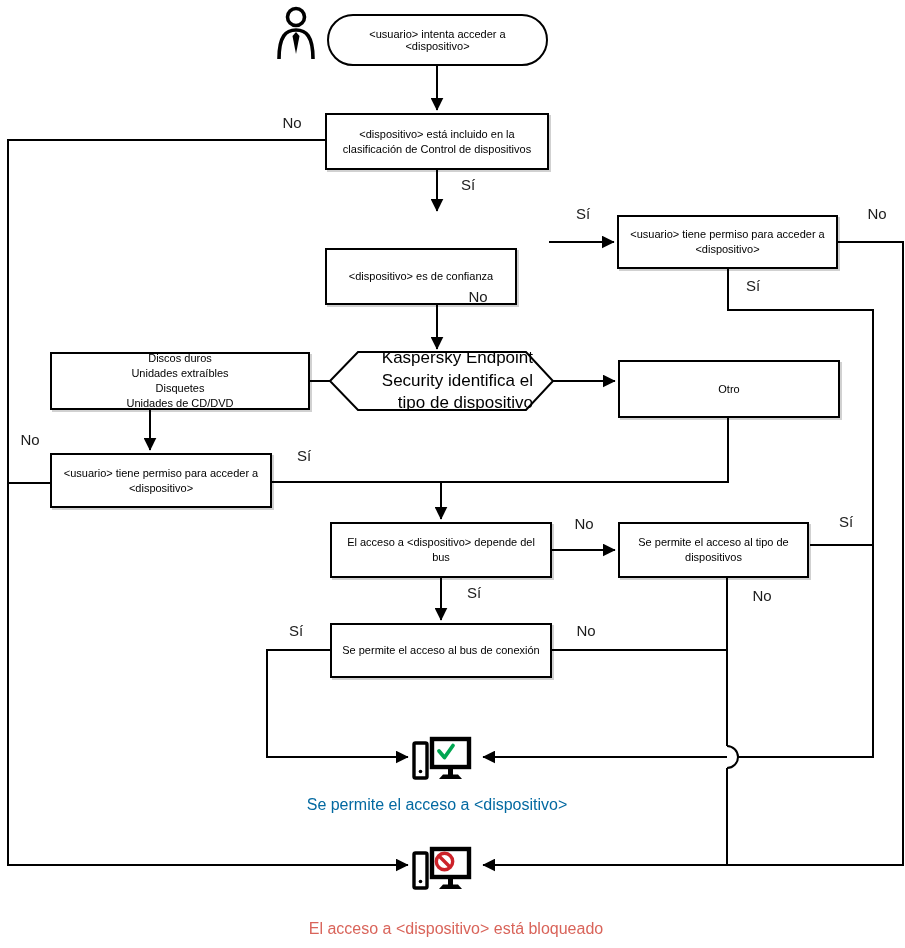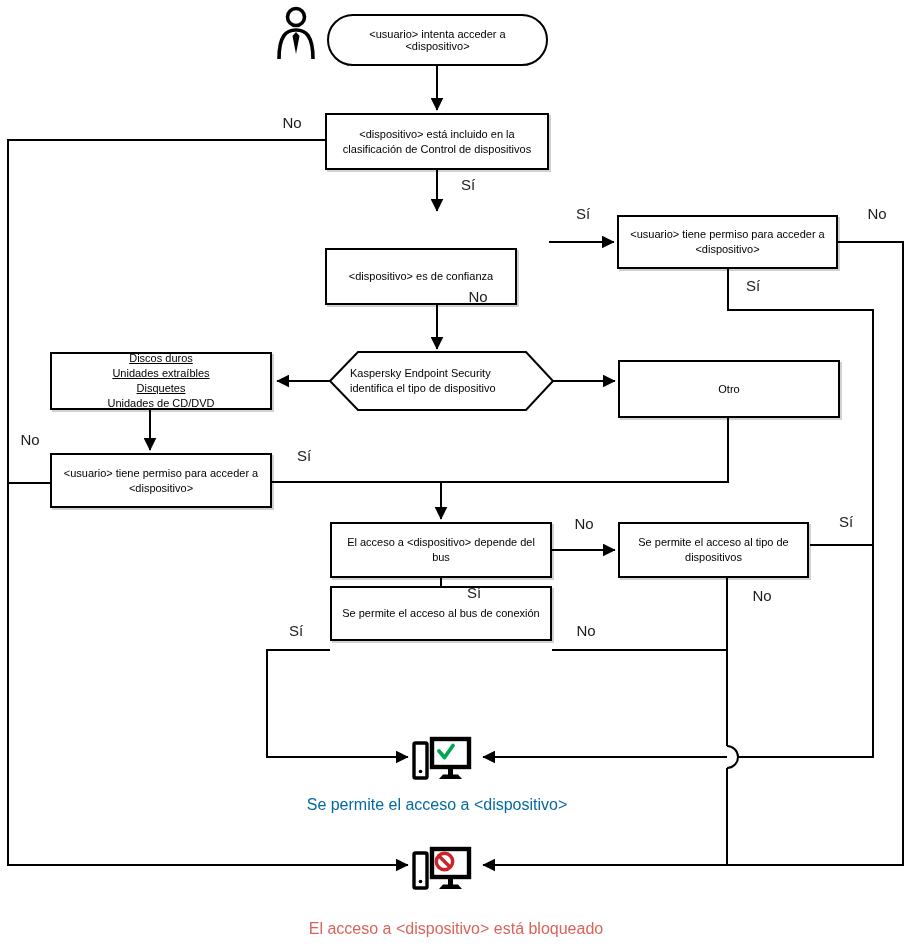--- a/index.html
+++ b/index.html
@@ -7,21 +7,21 @@
        font-family:"Liberation Sans", sans-serif;color:#000;}
   #lines{position:absolute;left:0;top:0;z-index:1;}
   .node{position:absolute;z-index:2;background:#fff;border:2px solid #000;
         box-shadow:2px 2px 0 rgba(0,0,0,0.18);
         display:flex;align-items:center;justify-content:center;text-align:center;
         font-size:11px;line-height:1.35;padding:16px 6px;box-sizing:border-box;}
   .pill{position:absolute;z-index:2;background:#fff;border:2px solid #000;border-radius:27px;
         display:flex;align-items:center;justify-content:center;text-align:center;
         font-size:11px;padding:10px 10px;box-sizing:border-box;}
   .hexlabel{position:absolute;z-index:2;display:flex;align-items:center;justify-content:center;
-        text-align:left;font-size:11px;line-height:1.35;}
+        text-align:right;font-size:17px;line-height:1.35;}
   .prewrap{white-space:pre-line;}
   .edge-lbl{position:absolute;z-index:3;font-size:15px;color:#1b1b1b;
         transform:translateX(-50%);white-space:nowrap;}
   .outcome-text{position:absolute;z-index:3;font-size:16px;transform:translateX(-50%);
         white-space:nowrap;}
   .outcome-text.ok{color:#0369a1;}
   .outcome-text.blocked{color:#D9645A;}
   .icon-abs{position:absolute;z-index:2;}
 </style>
 </head>
@@ -69,34 +69,34 @@
 <div class="pill" style="left:327px;top:14px;width:221px;height:52px;">&lt;usuario&gt; intenta acceder a &lt;dispositivo&gt;</div>
 
 <div class="node" style="left:325px;top:113px;width:224px;height:57px;">&lt;dispositivo&gt; está incluido en la clasificación de Control de dispositivos</div>
 
 <div class="node" style="left:325px;top:214px;width:192px;height:57px;margin-top:34px;">&lt;dispositivo&gt; es de confianza</div>
 
 <div class="node" style="left:617px;top:215px;width:221px;height:54px;">&lt;usuario&gt; tiene permiso para acceder a &lt;dispositivo&gt;</div>
 
 <div class="hexlabel" style="left:350px;top:352px;width:183px;height:58px;">Kaspersky Endpoint Security identifica el tipo de dispositivo</div>
 
-<div class="node prewrap" style="left:50px;top:352px;width:222px;height:58px;text-decoration:underline;">Discos duros
+<div class="node prewrap" style="left:50px;top:352px;width:260px;height:58px;">Discos duros
 Unidades extraíbles
 Disquetes
 Unidades de CD/DVD</div>
 
 <div class="node" style="left:618px;top:352px;width:222px;height:58px;margin-top:8px;">Otro</div>
 
 <div class="node" style="left:50px;top:453px;width:222px;height:55px;">&lt;usuario&gt; tiene permiso para acceder a &lt;dispositivo&gt;</div>
 
 <div class="node" style="left:330px;top:522px;width:222px;height:56px;">El acceso a &lt;dispositivo&gt; depende del bus</div>
 
 <div class="node" style="left:618px;top:522px;width:191px;height:56px;">Se permite el acceso al tipo de dispositivos</div>
 
-<div class="node" style="left:330px;top:586px;width:222px;height:55px;">Se permite el acceso al bus de conexión</div>
+<div class="node" style="left:330px;top:623px;width:222px;height:55px;">Se permite el acceso al bus de conexión</div>
 
 <div class="edge-lbl" style="left:292px;top:114px;">No</div>
 <div class="edge-lbl" style="left:468px;top:176px;">Sí</div>
 <div class="edge-lbl" style="left:583px;top:205px;">Sí</div>
 <div class="edge-lbl" style="left:877px;top:205px;">No</div>
 <div class="edge-lbl" style="left:478px;top:288px;">No</div>
 <div class="edge-lbl" style="left:753px;top:277px;">Sí</div>
 <div class="edge-lbl" style="left:30px;top:431px;">No</div>
 <div class="edge-lbl" style="left:304px;top:447px;">Sí</div>
 <div class="edge-lbl" style="left:584px;top:515px;">No</div>

